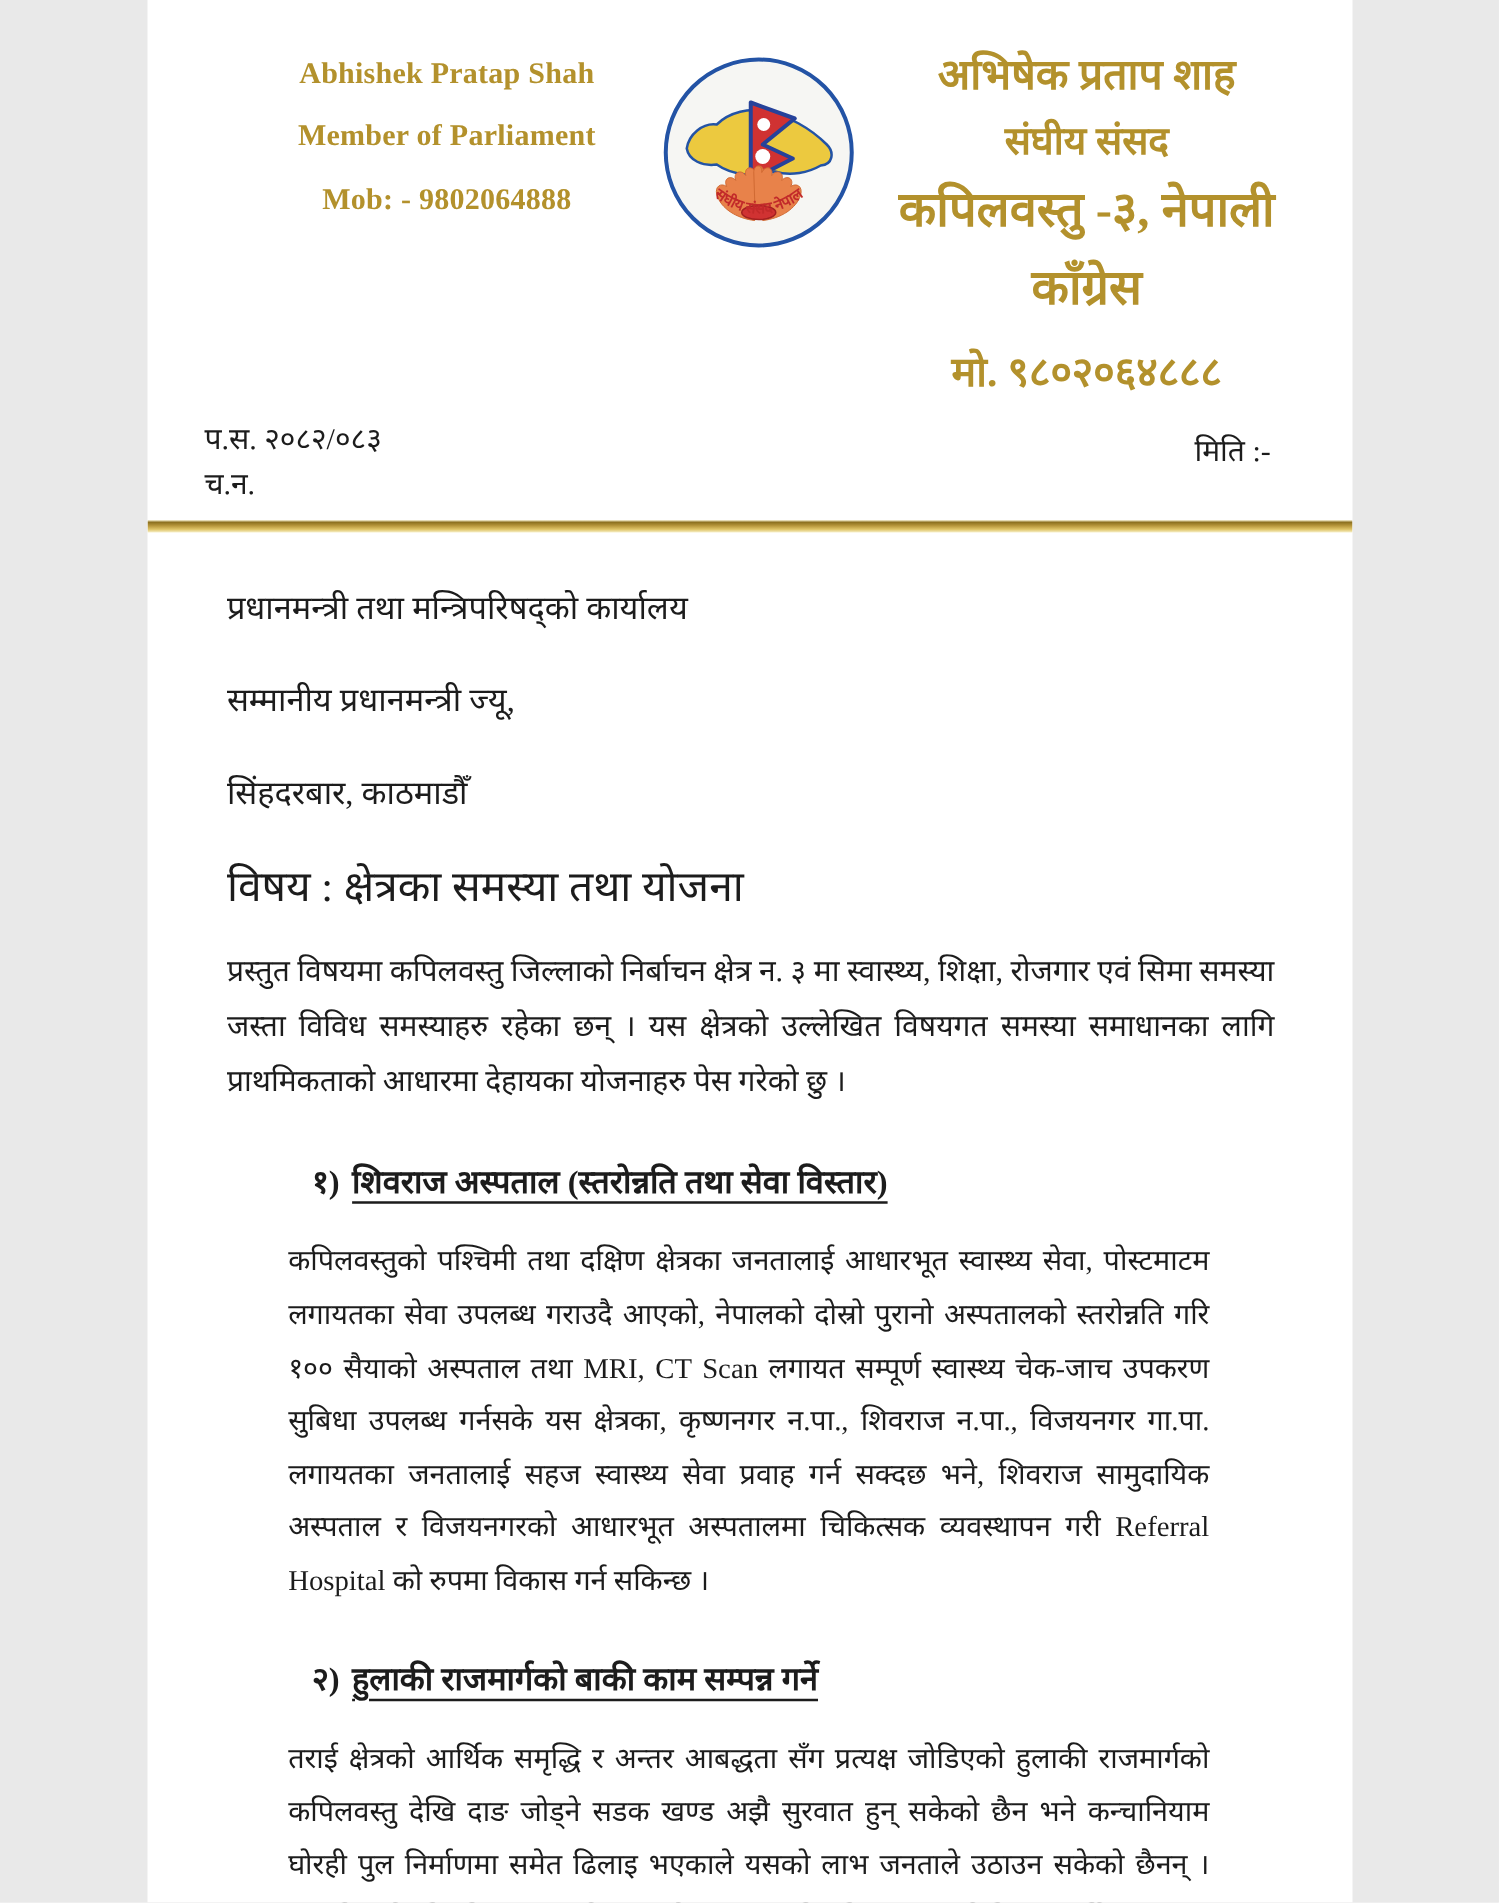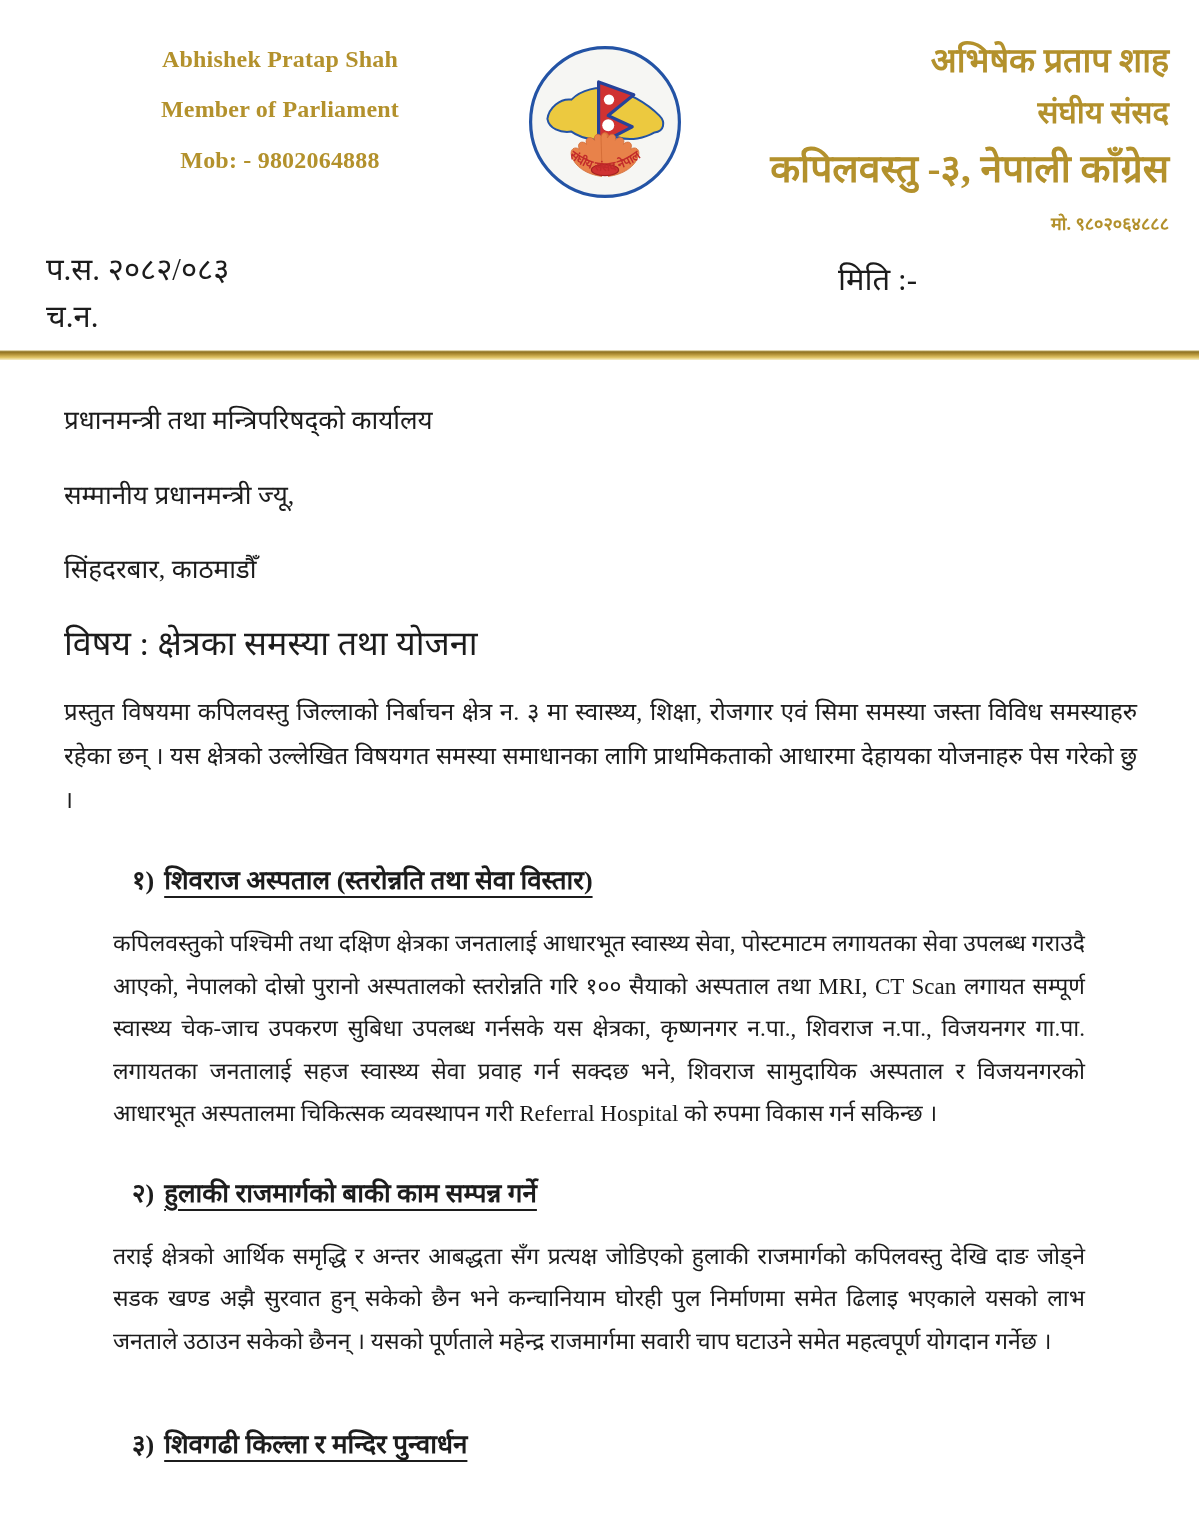--- a/index.html
+++ b/index.html
@@ -1,18 +1,18 @@
 <!DOCTYPE html>
 <html><head>
 <meta charset="utf-8">
 <style>
   html,body{margin:0;padding:0;background:#e9e9e9;}
   .page{
     position:relative;
-    width:1199px;
+    width:964px;
     height:1522px;
     margin:0 auto;
     background:#ffffff;
     font-family:"Liberation Serif","DejaVu Serif",serif;
     color:#1c1c1c;
     overflow:hidden;
   }
   
   .letterhead{
     display:flex;
@@ -34,26 +34,26 @@
     margin-top:8px;
   }
   .lh-right{
     width:450px;
     text-align:center;
     line-height:1.6;
   }
   .lh-right .np-name{font-size:34px;font-weight:bold;}
   .lh-right .np-title{font-size:31px;font-weight:bold;}
   .lh-right .np-const{font-size:39px;font-weight:bold;}
-  .lh-right .np-mob{font-size:18px;font-weight:bold;margin-top:10px;}
+  .lh-right .np-mob{font-size:33px;font-weight:bold;margin-top:10px;}
   
   .refrow{
     position:relative;
     padding:8px 74px 6px 46px;
-    font-size:31px;
+    font-size:24px;
     line-height:1.5;
   }
   .refrow .date{
     position:absolute;
     left:838px;
     top:18px;
   }
   
   .gold-rule{
     height:10px;
@@ -158,21 +158,21 @@
 
         <defs>
           <path id="logoArc" d="M36,126 Q100,196 164,126" fill="none"></path>
         </defs>
         <text font-size="15" font-weight="bold" fill="#c22a2a" font-family="Liberation Serif, DejaVu Serif, serif">
           <textPath href="#logoArc" startOffset="50%" text-anchor="middle">संघीय संसद नेपाल</textPath>
         </text>
       </svg>
     </div>
 
-    <div class="lh-right" style="color:#b3912c;text-align:right;">
+    <div class="lh-right" style="color:#b3912c;">
       <div class="np-name">अभिषेक प्रताप शाह</div>
       <div class="np-title">संघीय संसद</div>
       <div class="np-const">कपिलवस्तु -३, नेपाली काँग्रेस</div>
       <div class="np-mob">मो. ९८०२०६४८८८</div>
     </div>
   </div>
 
   <div class="refrow">
     <div>प.स. २०८२/०८३</div>
     <div>च.न.</div>

